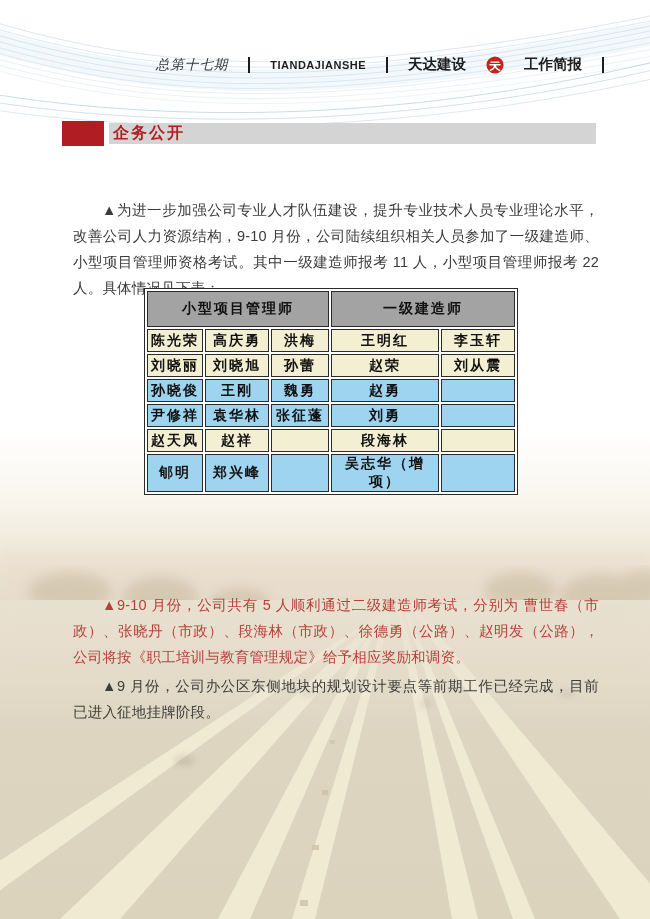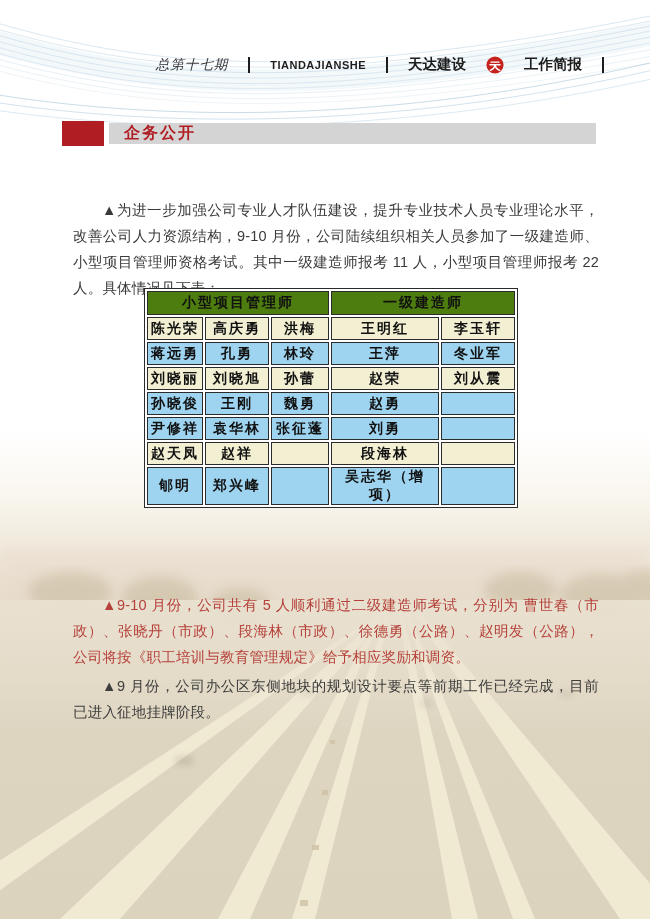--- a/index.html
+++ b/index.html
@@ -35,42 +35,42 @@
   .logo { width:18px; height:18px; display:inline-block; }
   
   .section-head { position:absolute; top:121px; left:62px; width:534px; height:26px; }
   .red-block { position:absolute; left:0; top:0; width:42px; height:25px; background:#b01e24; }
   .gray-bar {
     position:absolute; left:47px; top:2px; width:487px; height:21px;
     background:#d4d4d4; display:flex; align-items:center;
   }
   .section-title {
     font-family:"Liberation Serif", serif; font-weight:bold;
-    font-size:16px; color:#b01e24; padding-left:15px; letter-spacing:2px;
+    font-size:16px; color:#b01e24; padding-left:4px; letter-spacing:2px;
   }
   
   .para {
     position:absolute; left:73px; width:526px;
     font-size:14.5px; line-height:26px; text-align:justify;
     text-indent:2em; color:#3a3a3a; letter-spacing:0.2px;
   }
   .para-1 { top:197px; }
   .para-2 { top:592px; color:#b5413a; }
   .para-3 { top:673px; color:#3d3d3d; }
   
   .exam-table {
     position:absolute; top:288px; left:144px;
     border-collapse:separate; border-spacing:2px;
     background:#ffffff; border:1px solid #2b2b2b;
   }
   .exam-table th, .exam-table td {
     border:1px solid #2b2b2b; text-align:center; vertical-align:middle;
     font-size:14px; color:#111; height:23px; letter-spacing:2px;
   }
-  .exam-table th { background:#4d7c0f; font-weight:bold; height:24px; }
+  .exam-table th { background:#a3a3a3; font-weight:bold; height:36px; }
   .exam-table tr.row-cream td { background:#f3efd3; }
   .exam-table tr.row-blue  td { background:#9ed4f0; }
   .exam-table td { font-weight:600; }
   .c1{width:56px;} .c2{width:64px;} .c3{width:58px;} .c4{width:108px;} .c5{width:74px;}
 </style>
 </head>
 <body>
 
 <div class="page">
 
@@ -191,27 +191,20 @@
         </tr>
       </thead>
     <tbody>
         <tr class="row-cream">
           <td>陈光荣</td>
           <td>高庆勇</td>
           <td>洪梅</td>
           <td>王明红</td>
           <td>李玉轩</td>
         </tr>
-        <tr class="row-blue">
-          <td>蒋远勇</td>
-          <td>孔勇</td>
-          <td>林玲</td>
-          <td>王萍</td>
-          <td>冬业军</td>
-        </tr>
         <tr class="row-cream">
           <td>刘晓丽</td>
           <td>刘晓旭</td>
           <td>孙蕾</td>
           <td>赵荣</td>
           <td>刘从震</td>
         </tr>
         <tr class="row-blue">
           <td>孙晓俊</td>
           <td>王刚</td>

